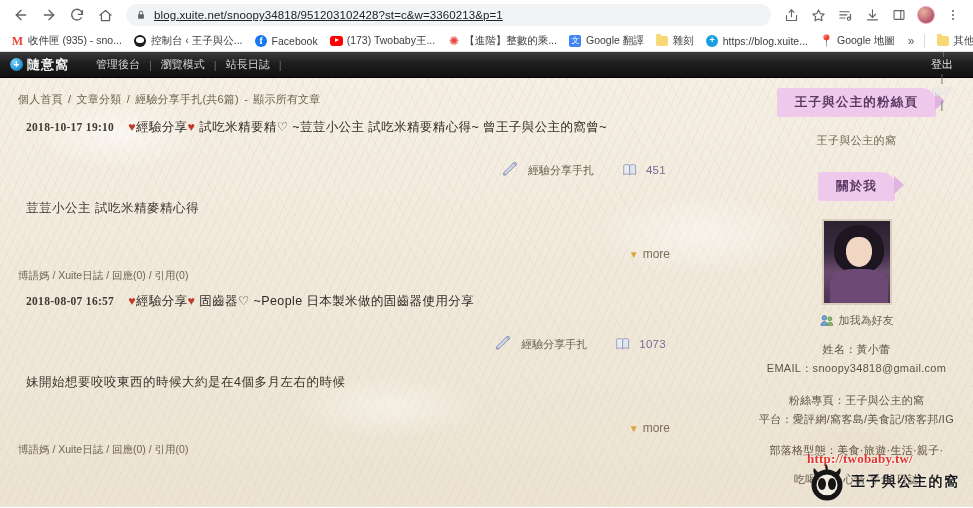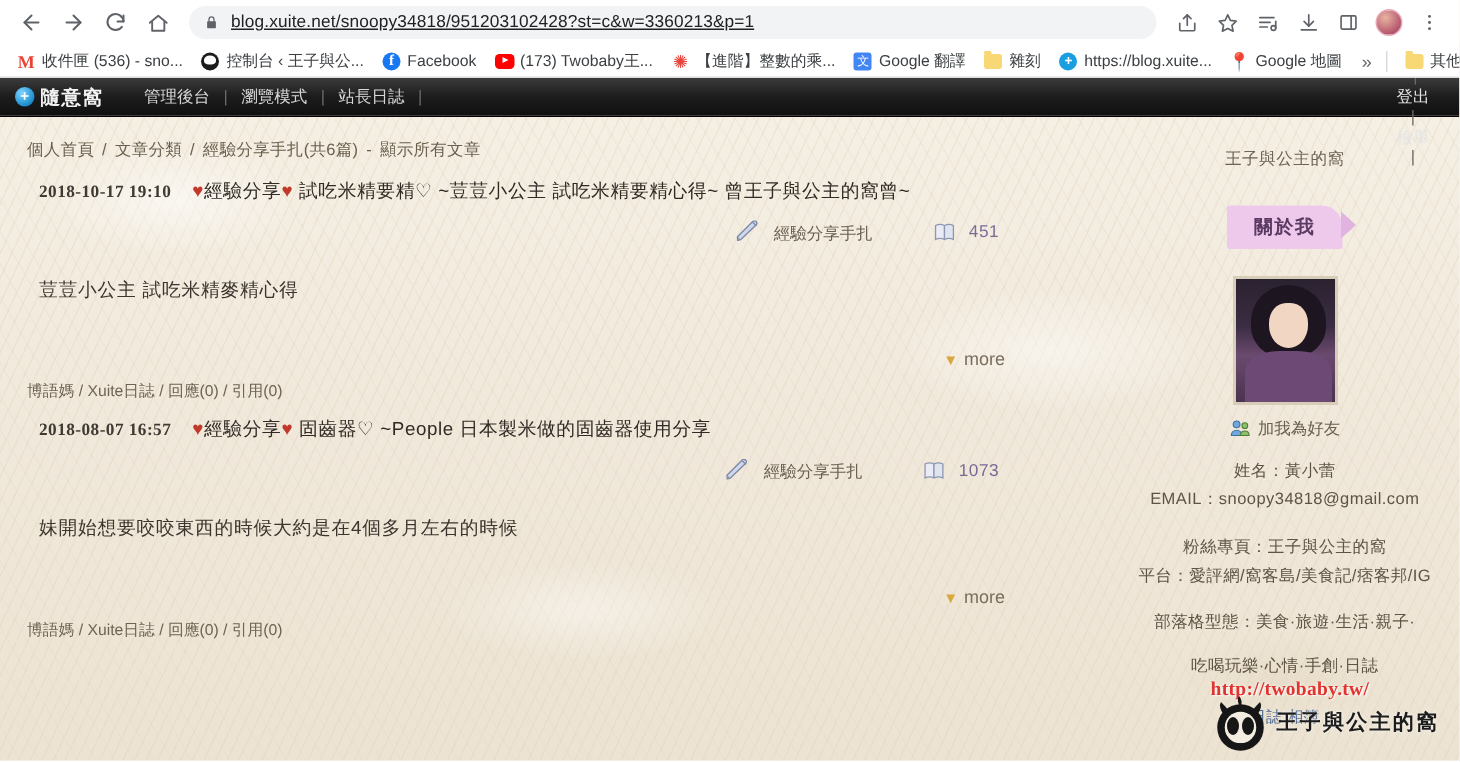--- a/index.html
+++ b/index.html
@@ -144,22 +144,22 @@
     font-size:11.5px; color:#3f3a32; font-weight:bold;
     font-family:"Liberation Serif","DejaVu Serif",serif; letter-spacing:0.3px;
     flex:none; padding-left:8px;
   }
   .post-title {
     font-size:12.5px; color:#2f2a24; letter-spacing:0.4px;
   }
   .post-title .heart { color:#c0392b; }
 
   .post-meta {
-    display:flex; align-items:center; justify-content:flex-end; gap:20px;
-    margin-top: 11px; padding-right: 56px; font-size:11px; color:#6b6052;
+    display:flex; align-items:center; justify-content:flex-end; gap:8px;
+    margin-top: 26px; padding-right: 56px; font-size:11px; color:#6b6052;
   }
   .meta-grp { display:flex; align-items:center; gap:7px; }
   .meta-grp.cat { margin-right: 20px; }
   .icon-pencil { width:20px; height:16px; flex:none; }
   .icon-book { width:17px; height:16px; flex:none; }
   .views { color:#7a6a96; font-size:11.5px; letter-spacing:0.3px; }
 
   .post-body {
     margin-top: 22px; font-size:12.5px; color:#3b352d; letter-spacing:0.5px;
     padding-left: 8px;
@@ -337,21 +337,21 @@
           </svg>
       </div>
     </div>
   </div>
 
   <div class="bookmarks">
     <div class="bm">
       <span class="bi">
           <span class="fav-gmail">M</span>
         </span>
-      <span class="lbl">收件匣 (536) - sno...</span>
+      <span class="lbl">收件匣 (935) - sno...</span>
     </div>
     <div class="bm">
       <span class="bi">
           <span class="fav-dark"></span>
         </span>
       <span class="lbl">控制台 ‹ 王子與公...</span>
     </div>
     <div class="bm">
       <span class="bi">
           <span class="fav-fb">f</span>
@@ -536,20 +536,21 @@
         <a>回應(0)</a>
         <span>/</span>
         <a>引用(0)</a>
       </div>
     </div>
 
   </div>
 
   <div class="sidebar">
 
+    <div class="panel-head">王子與公主的粉絲頁</div>
     <div class="panel-sub">王子與公主的窩</div>
 
     <div class="panel-head about-head">關於我</div>
 
     <div class="profile-pic">
       <span class="hair"></span>
       <span class="face"></span>
       <span class="body"></span>
     </div>
 

